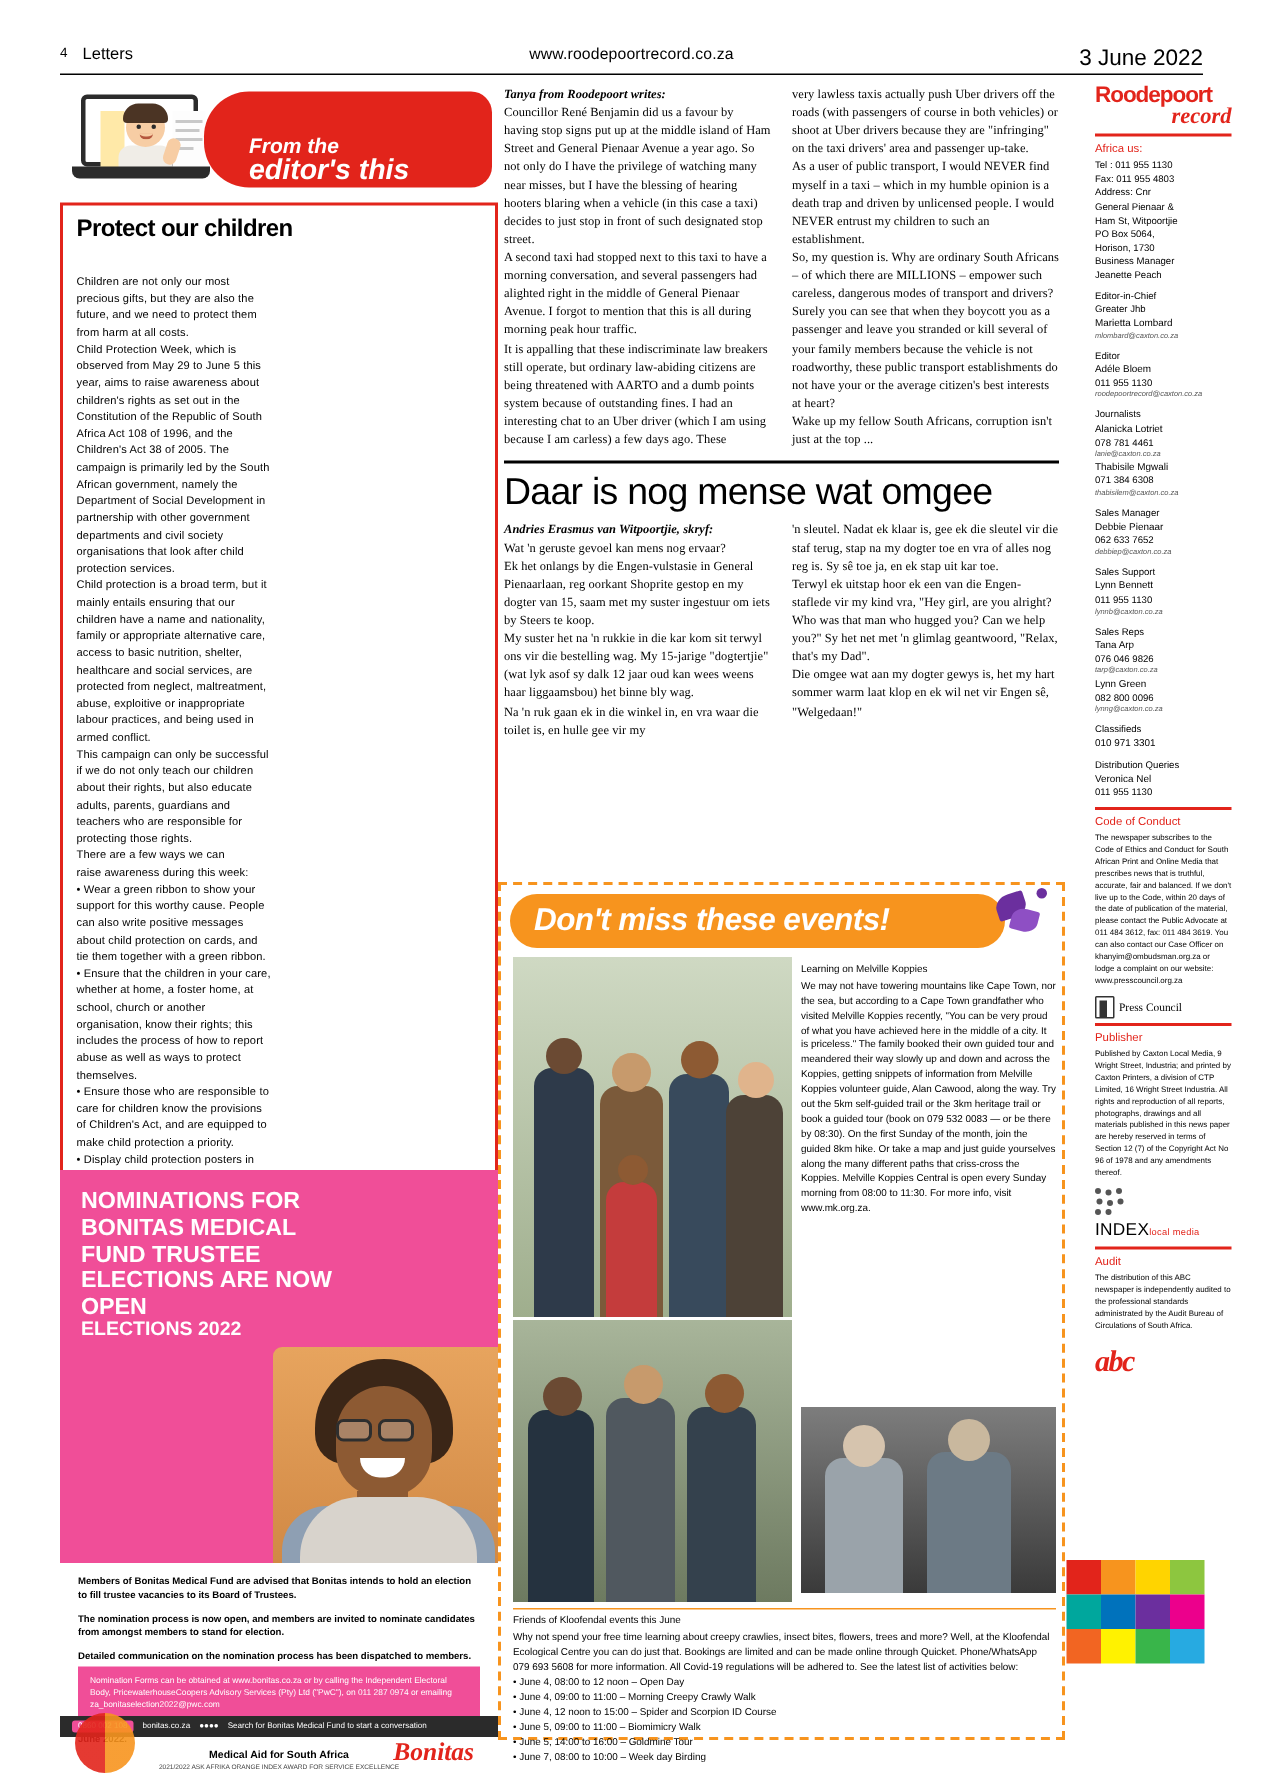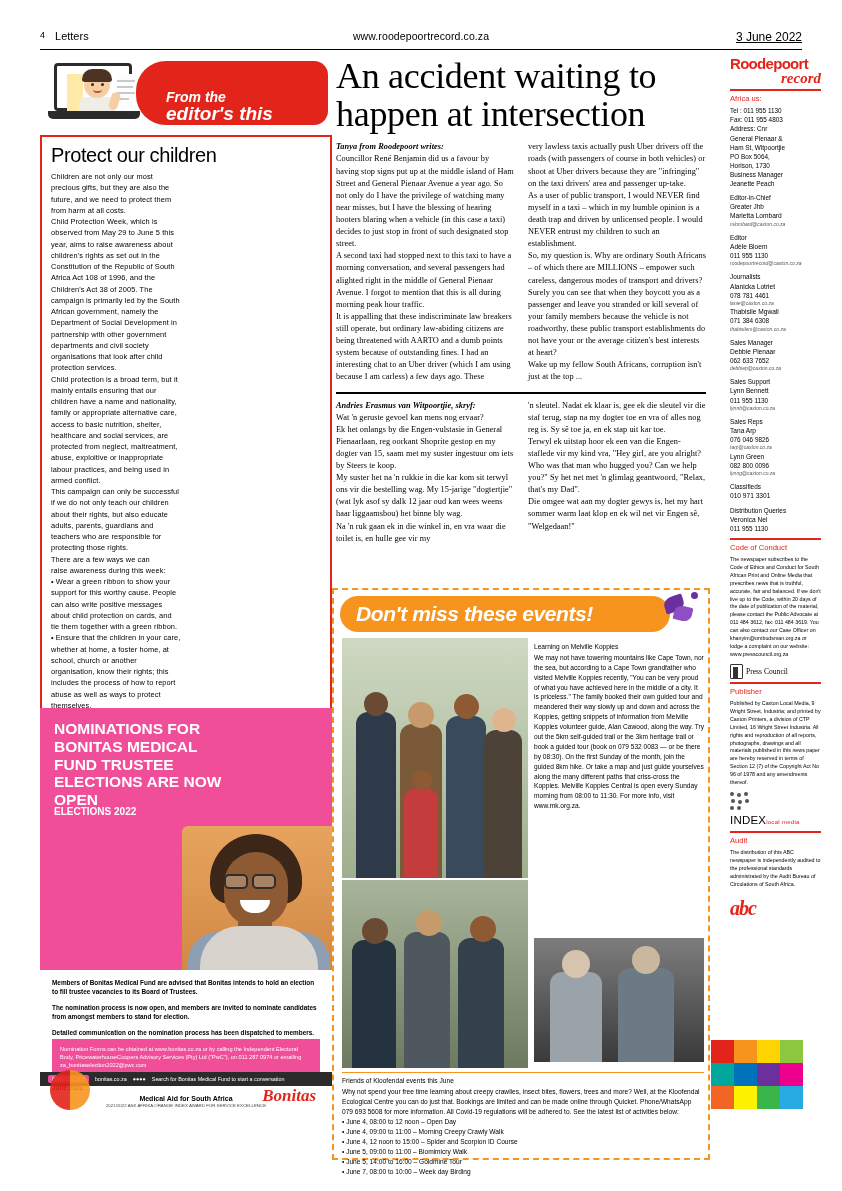--- a/index.html
+++ b/index.html
@@ -15,21 +15,21 @@
 
   
   .topbar {
     position: absolute; left: 40px; top: 30px; width: 762px; height: 22px;
     display: flex; align-items: flex-start;
   }
   .topbar .folio { font-size: 9px; margin-right: 10px; }
   .topbar .section { font-size: 11px; }
   .topbar .site { position: absolute; left: 50%; transform: translateX(-50%);
     font-size: 10.5px; letter-spacing: .1px; }
-  .topbar .date { position: absolute; right: 0; font-size: 12px; text-decoration: underline; }
+  .topbar .date { position: absolute; right: 0; font-size: 15px; }
   .rule-top { position: absolute; left: 40px; top: 49px; width: 762px; height: 1px; background: #000; }
 
   
   .col-left  { position: absolute; left: 40px;  top: 57px;  width: 292px; }
   .col-mid   { position: absolute; left: 336px; top: 57px;  width: 370px; }
   .col-right { position: absolute; left: 730px; top: 57px;  width: 91px; }
 
   
   .desk {
     position: relative; width: 292px; height: 72px; margin-bottom: 6px;
@@ -71,22 +71,22 @@
     color: #fff; font-weight: bold; font-style: italic; line-height: 1.05;
   }
   .desk-plate .l1 { font-size: 14px; margin-top: 28px; }
   .desk-plate .l2 { font-size: 19px; }
 
   
   .redbox {
     border: 2px solid #e2241b; padding: 8px 9px 10px 9px; position: relative;
   }
   h2.head-sans {
-    font-size: 20px; font-weight: normal; letter-spacing: -0.4px;
-    margin-bottom: 5px; line-height: 1.05;
+    font-size: 16px; font-weight: bold; letter-spacing: -0.4px;
+    margin-bottom: 20px; line-height: 1.05;
   }
   .two-col {
     column-count: 2; column-gap: 11px; column-fill: auto;
   }
   .bodytxt-sans {
     font-size: 7.4px; line-height: 1.52; text-align: left; letter-spacing: .1px;
   }
   .bodytxt-sans p { margin: 0; }
 
   h2.head-what {
@@ -96,21 +96,21 @@
   .bodytxt-serif {
     font-family: "Liberation Serif", serif;
     font-size: 8.3px; line-height: 1.46; letter-spacing: .05px;
   }
   .bodytxt-serif p { margin: 0; }
   .byline-serif { font-family: "Liberation Serif", serif; font-style: italic;
     font-weight: bold; font-size: 8.3px; }
 
   
   .ad-bonitas {
-    position: absolute; left: 40px; top: 708px; width: 292px; height: 404px;
+    position: absolute; left: 40px; top: 780px; width: 292px; height: 404px;
     background: #fff; overflow: hidden;
   }
   .bon-top { position: absolute; inset: 0 0 auto 0; height: 262px; background: #f04e98; }
   .bon-photo {
     position: absolute; right: 0; top: 118px; width: 150px; height: 196px;
     background:
       radial-gradient(circle at 52% 30%, #f7d4b0 0 30px, rgba(0,0,0,0) 31px),
       linear-gradient(#e7a45e, #c97f3c);
     border-radius: 6px 0 0 0;
     overflow: hidden;
@@ -129,21 +129,21 @@
   .bp-jacket { position: absolute; left: 6px; top: 106px; width: 142px; height: 90px;
     background: #8e9fb3; border-radius: 30px 30px 0 0; }
   .bp-neck { position: absolute; left: 56px; top: 96px; width: 34px; height: 26px; background: #8d5a33; }
 
   .bon-head {
     position: absolute; left: 14px; top: 12px; width: 190px;
     color: #fff; font-weight: bold; font-size: 15.5px; line-height: 1.15;
   }
   .bon-sub {
     position: absolute; left: 14px; top: 98px; color: #fff;
-    font-weight: bold; font-size: 10px;
+    font-weight: bold; font-size: 13px;
   }
   .bon-white {
     position: absolute; left: 0; top: 262px; width: 292px; height: 96px;
     background: #fff; padding: 8px 12px; font-size: 6.4px; line-height: 1.48;
   }
   .bon-white b { font-weight: bold; }
   .bon-white p { margin: 0 0 6px 0; }
   .bon-note {
     position: absolute; left: 12px; top: 331px; width: 268px; background: #f04e98;
     color: #fff; font-size: 5.6px; line-height: 1.45; padding: 6px 8px;
@@ -378,38 +378,38 @@
     <div class="bon-logo">Bonitas</div>
     <div class="bon-badge">
         <div class="ring"></div>
       </div>
     <div class="bon-award">
       <span>2021/2022 ASK AFRIKA ORANGE INDEX AWARD FOR SERVICE EXCELLENCE</span>
     </div>
   </div>
 
   <div class="col-mid">
-    <h1 class="main-head">An accident waiting to happen at intersection</h1>
     <div class="mid-two">
       <div class="bodytxt-serif">
         <div class="byline-serif">Tanya from Roodepoort writes:</div>
         <p style="white-space:pre-line">Councillor René Benjamin did us a favour by having stop signs put up at the middle island of Ham Street and General Pienaar Avenue a year ago. So not only do I have the privilege of watching many near misses, but I have the blessing of hearing hooters blaring when a vehicle (in this case a taxi) decides to just stop in front of such designated stop street.
     A second taxi had stopped next to this taxi to have a morning conversation, and several passengers had alighted right in the middle of General Pienaar Avenue. I forgot to mention that this is all during morning peak hour traffic.
     It is appalling that these indiscriminate law breakers still operate, but ordinary law-abiding citizens are being threatened with AARTO and a dumb points system because of outstanding fines. I had an interesting chat to an Uber driver (which I am using because I am carless) a few days ago. These</p>
       </div>
       <div class="bodytxt-serif">
         <p style="white-space:pre-line">very lawless taxis actually push Uber drivers off the roads (with passengers of course in both vehicles) or shoot at Uber drivers because they are "infringing" on the taxi drivers' area and passenger up-take.
     As a user of public transport, I would NEVER find myself in a taxi – which in my humble opinion is a death trap and driven by unlicensed people. I would NEVER entrust my children to such an establishment.
     So, my question is. Why are ordinary South Africans – of which there are MILLIONS – empower such careless, dangerous modes of transport and drivers? Surely you can see that when they boycott you as a passenger and leave you stranded or kill several of your family members because the vehicle is not roadworthy, these public transport establishments do not have your or the average citizen's best interests at heart?
     Wake up my fellow South Africans, corruption isn't just at the top ...</p>
       </div>
     </div>
 
     <div class="rule-mid"></div>
 
+    <h2 class="head-afr">Daar is nog mense wat omgee</h2>
     <div class="mid-two">
       <div class="bodytxt-serif">
         <div class="byline-serif">Andries Erasmus van Witpoortjie, skryf:</div>
         <p style="white-space:pre-line">Wat 'n geruste gevoel kan mens nog ervaar?
     Ek het onlangs by die Engen-vulstasie in General Pienaarlaan, reg oorkant Shoprite gestop en my dogter van 15, saam met my suster ingestuur om iets by Steers te koop.
     My suster het na 'n rukkie in die kar kom sit terwyl ons vir die bestelling wag. My 15-jarige "dogtertjie" (wat lyk asof sy dalk 12 jaar oud kan wees weens haar liggaamsbou) het binne bly wag.
     Na 'n ruk gaan ek in die winkel in, en vra waar die toilet is, en hulle gee vir my</p>
       </div>
       <div class="bodytxt-serif">
         <p style="white-space:pre-line">'n sleutel. Nadat ek klaar is, gee ek die sleutel vir die staf terug, stap na my dogter toe en vra of alles nog reg is. Sy sê toe ja, en ek stap uit kar toe.

